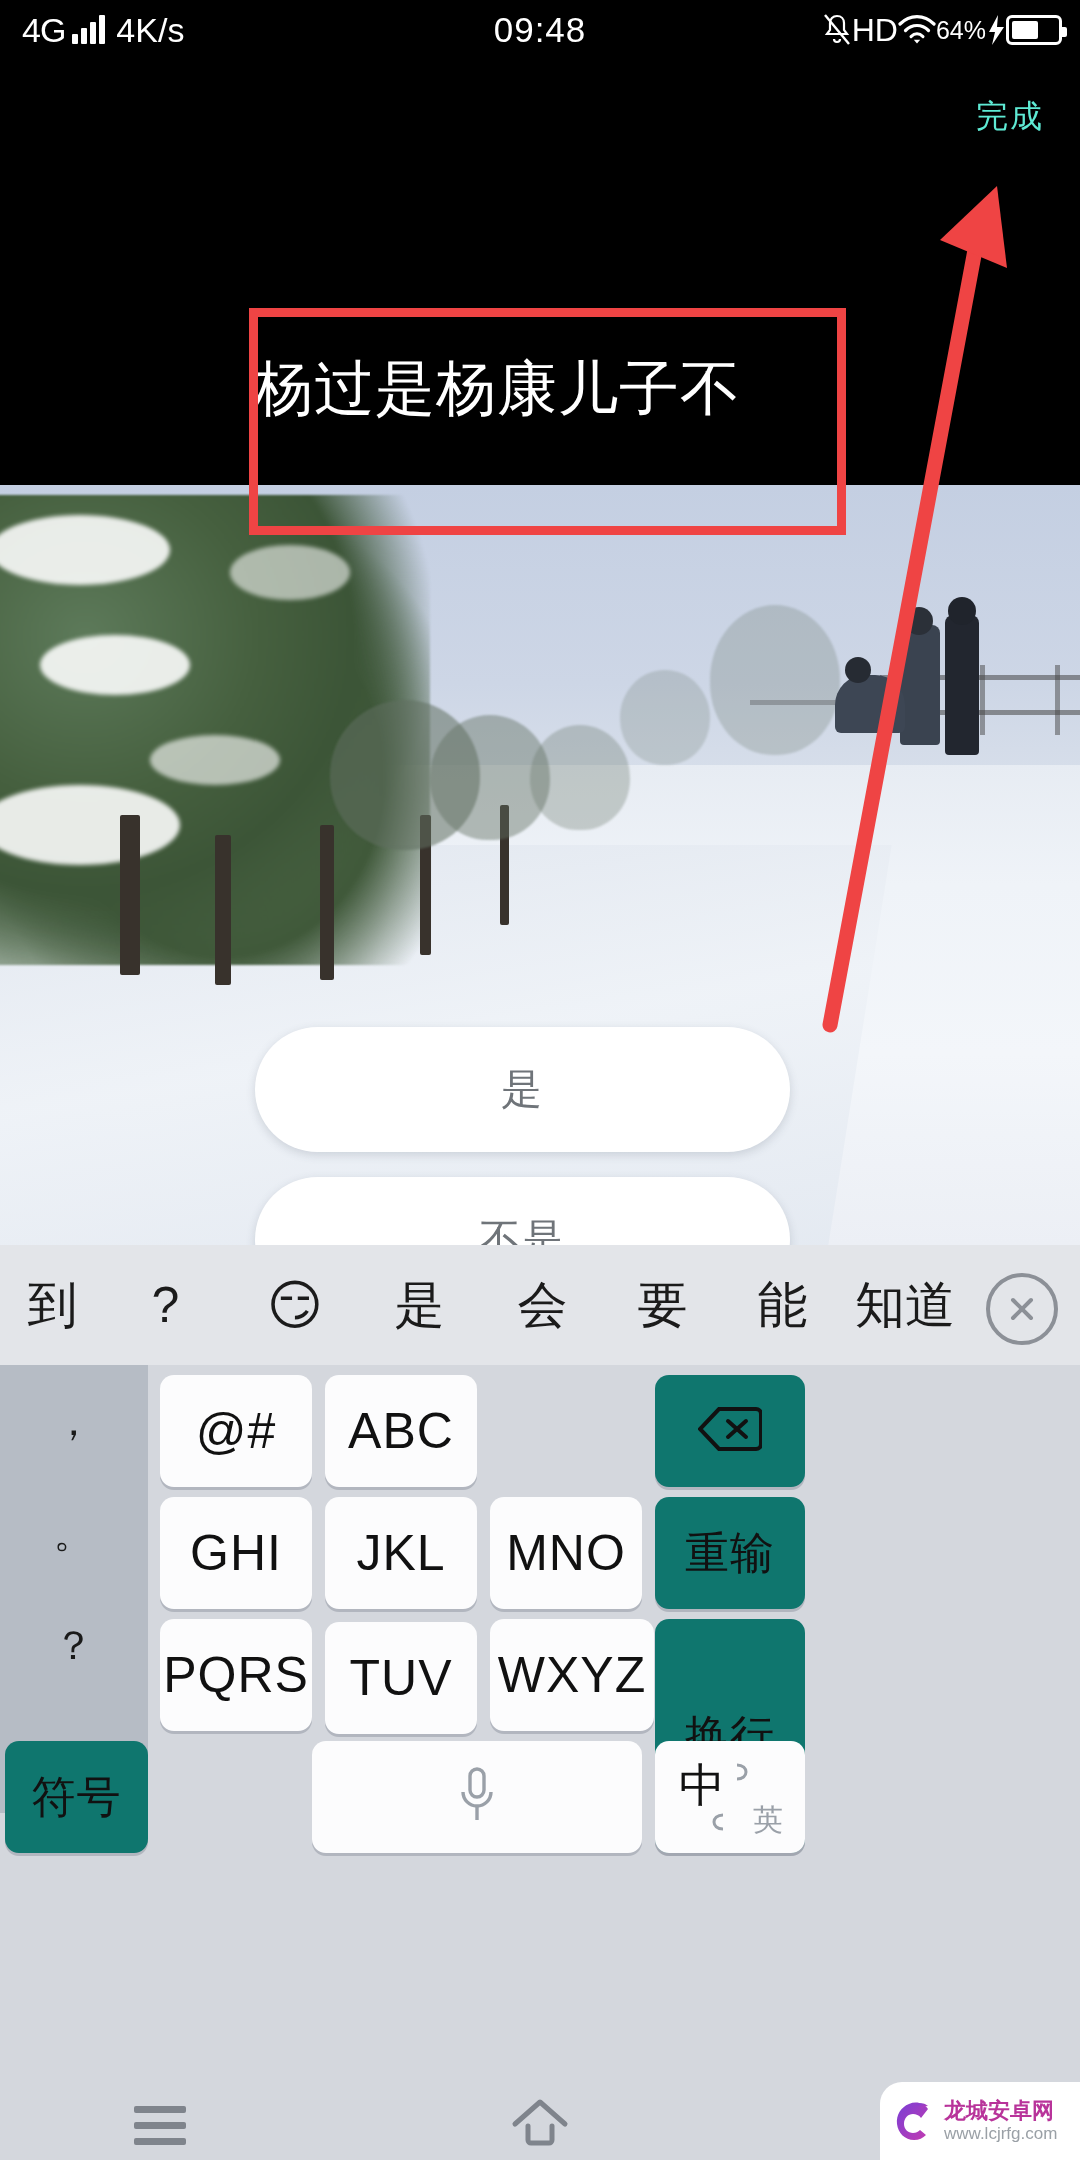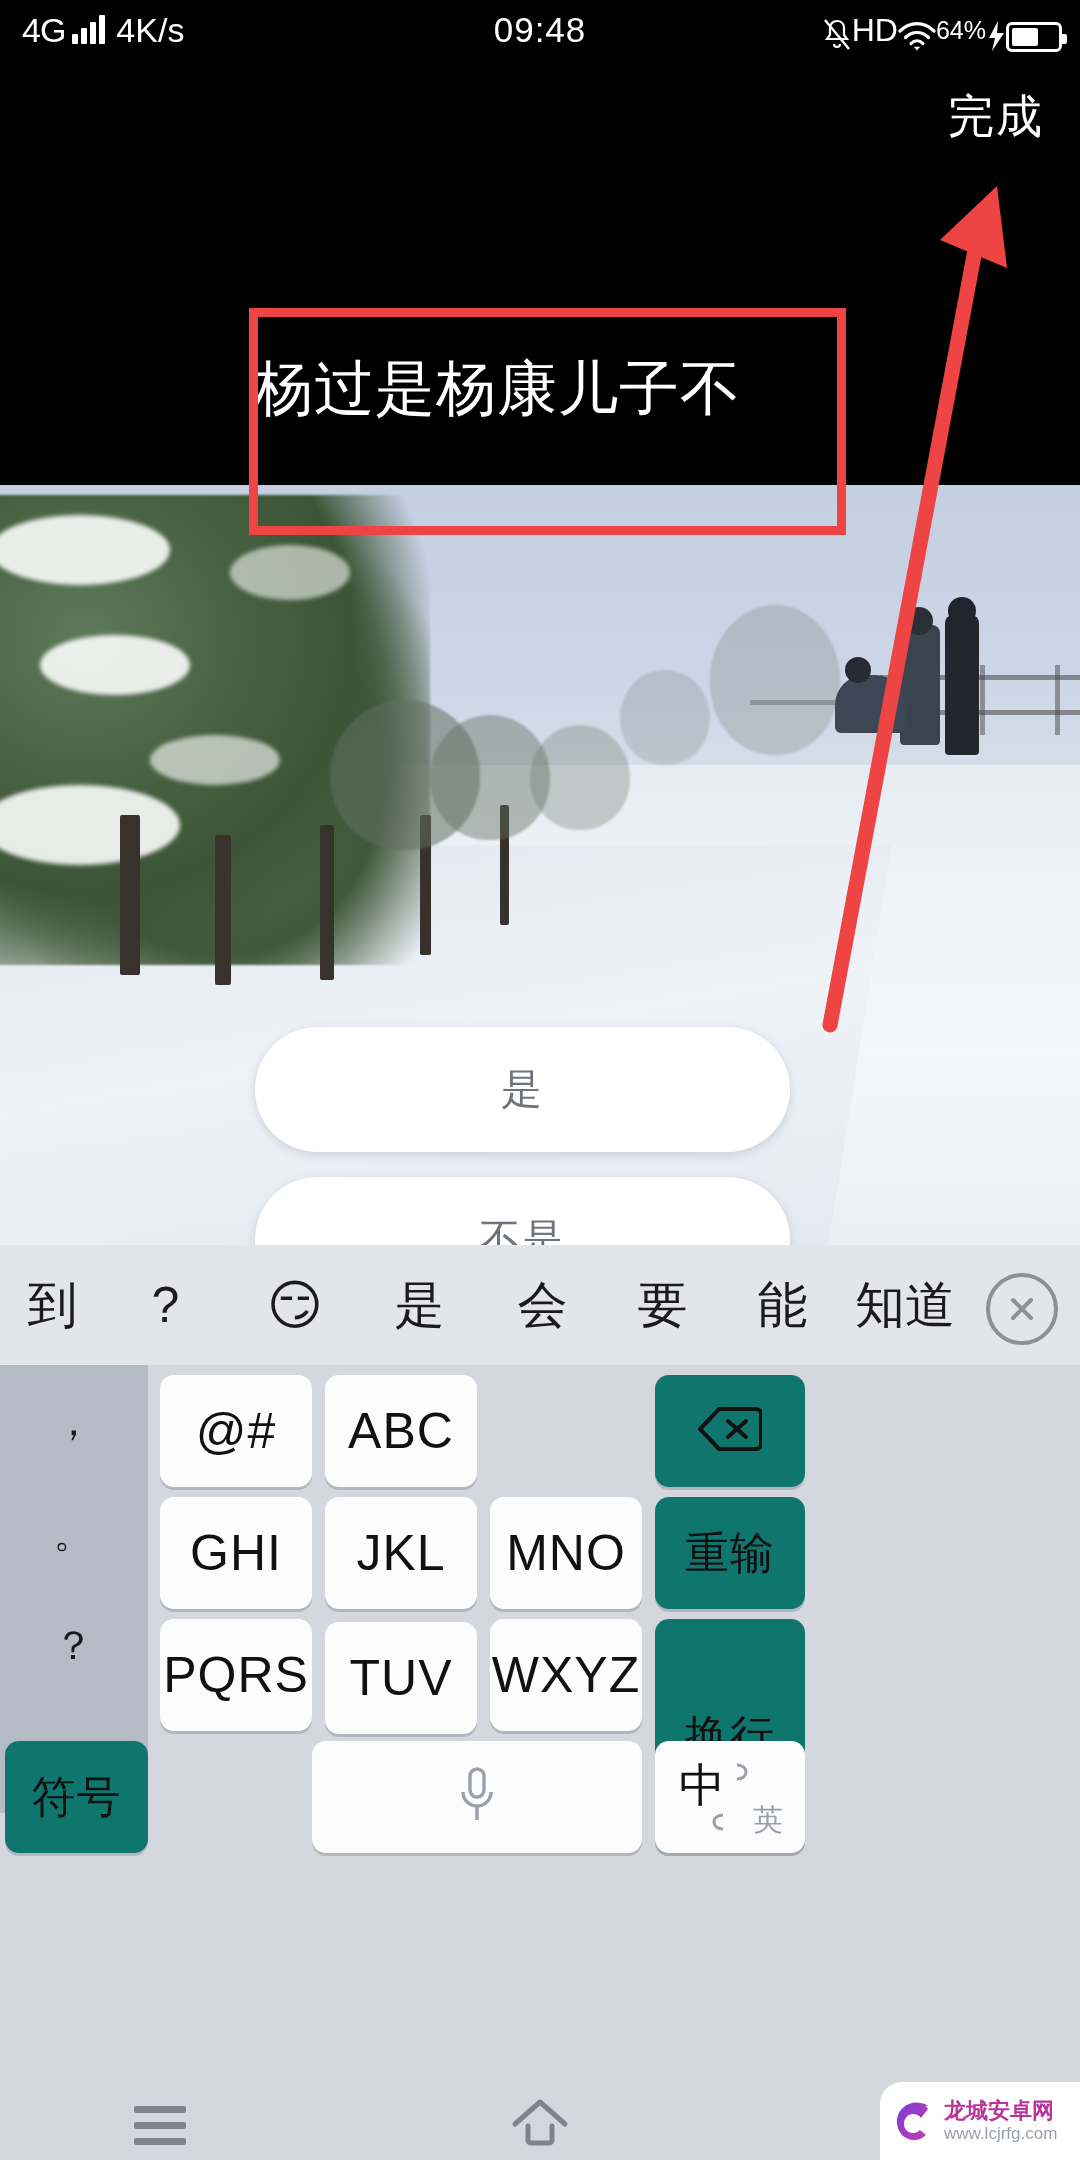--- a/index.html
+++ b/index.html
@@ -9,30 +9,30 @@
   
   .statusbar{position:absolute;left:0;top:0;width:1080px;height:62px;color:#fff;}
   .sb-left{position:absolute;left:22px;top:8px;display:flex;align-items:center;gap:7px;}
   .sb-4g{font-size:34px;font-weight:400;letter-spacing:-1px;line-height:44px;}
   .bars{display:flex;align-items:flex-end;gap:3px;height:30px;padding-bottom:3px;}
   .bars i{display:block;width:6px;background:#fff;border-radius:1px;}
   .bars i:nth-child(1){height:10px}.bars i:nth-child(2){height:16px}
   .bars i:nth-child(3){height:22px}.bars i:nth-child(4){height:29px}
   .sb-speed{font-size:34px;line-height:44px;margin-left:4px;}
   .sb-time{position:absolute;left:0;top:8px;width:1080px;text-align:center;font-size:35px;line-height:44px;letter-spacing:1px;}
-  .sb-right{position:absolute;right:18px;top:8px;display:flex;align-items:flex-end;height:44px;}
+  .sb-right{position:absolute;right:18px;top:8px;display:flex;align-items:center;height:44px;}
   .sb-right svg{display:block;}
   .sb-hd{font-size:32px;line-height:44px;}
   .sb-pct{font-size:25px;line-height:44px;}
   .batt{position:relative;width:56px;height:30px;border:3px solid #fff;border-radius:6px;box-sizing:border-box;}
   .batt::after{content:"";position:absolute;right:-8px;top:9px;width:5px;height:10px;background:#fff;border-radius:0 2px 2px 0;}
   .batt i{position:absolute;left:3px;top:3px;bottom:3px;width:26px;background:#fff;border-radius:2px;display:block;}
 
   
-  .done-btn{position:absolute;right:36px;top:86px;color:#ffffff;font-size:46px;line-height:60px;letter-spacing:2px;}
+  .done-btn{position:absolute;right:36px;top:86px;color:#5eead4;font-size:32px;line-height:60px;letter-spacing:2px;}
 
   
   .compose{position:absolute;left:0;top:300px;width:1080px;height:185px;}
   .compose-text{position:absolute;left:253px;top:52px;color:#fff;font-size:60px;line-height:74px;letter-spacing:1px;white-space:nowrap;}
 
   
   .photo{position:absolute;left:0;top:485px;width:1080px;height:760px;overflow:hidden;background:#c2cde0;}
   .sky{position:absolute;left:0;top:0;width:1080px;height:330px;background:linear-gradient(#c4cfe2,#cdd6e6 60%,#dbe2ec);}
   .ground{position:absolute;left:0;top:280px;width:1080px;height:480px;
      background:linear-gradient(#e7ecf3 0%,#eff3f8 25%,#f3f6fa 60%,#eceff5 100%);}
@@ -271,21 +271,21 @@
       <div class="key grey" style="left:655px;top:132px;width:150px;height:112px;">
           <span class="lbl small">重输</span>
         </div>
 
       <div class="key light" style="left:160px;top:254px;width:152px;height:112px;">
           <span class="lbl">PQRS</span>
         </div>
       <div class="key light" style="left:325px;top:257px;width:152px;height:112px;">
           <span class="lbl">TUV</span>
         </div>
-      <div class="key light" style="left:490px;top:254px;width:152px;height:112px;">
+      <div class="key light" style="left:490px;top:254px;width:164px;height:112px;">
           <span class="lbl">WXYZ</span>
         </div>
       <div class="key grey" style="left:655px;top:254px;width:150px;height:234px;">
           <span class="lbl small">换行</span>
         </div>
 
       <div class="key grey" style="left:5px;top:376px;width:143px;height:112px;">
           <span class="lbl small">符号</span>
         </div>
       <div class="key light" style="left:312px;top:376px;width:330px;height:112px;">

